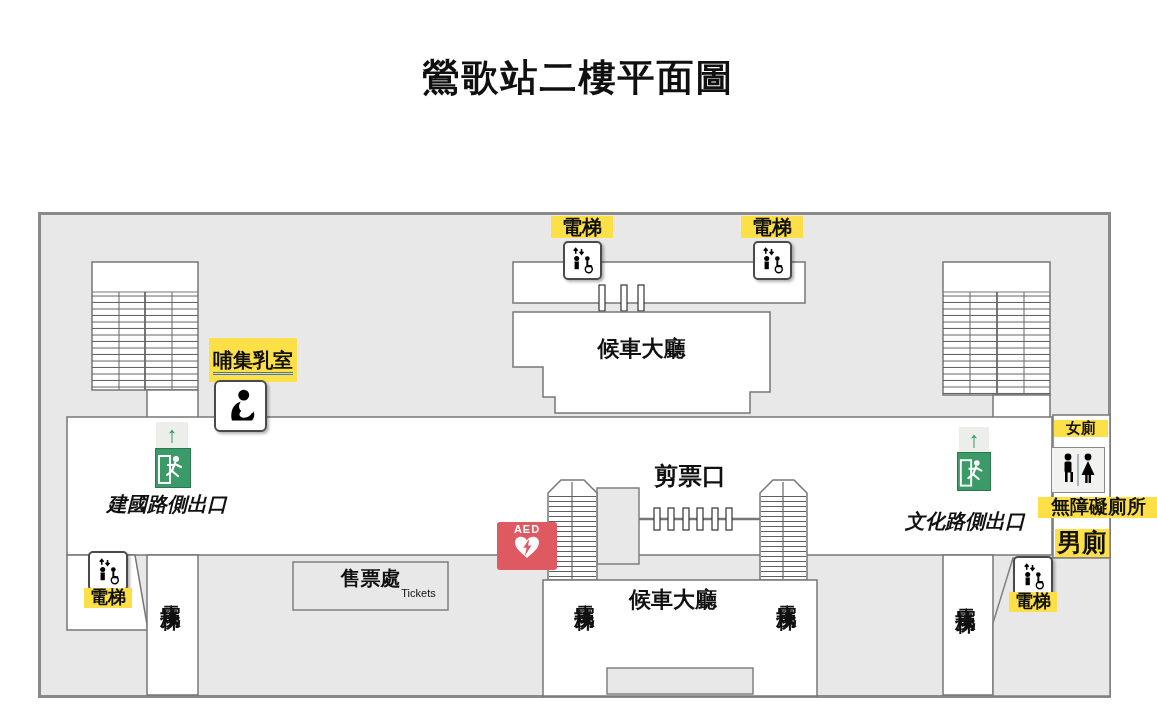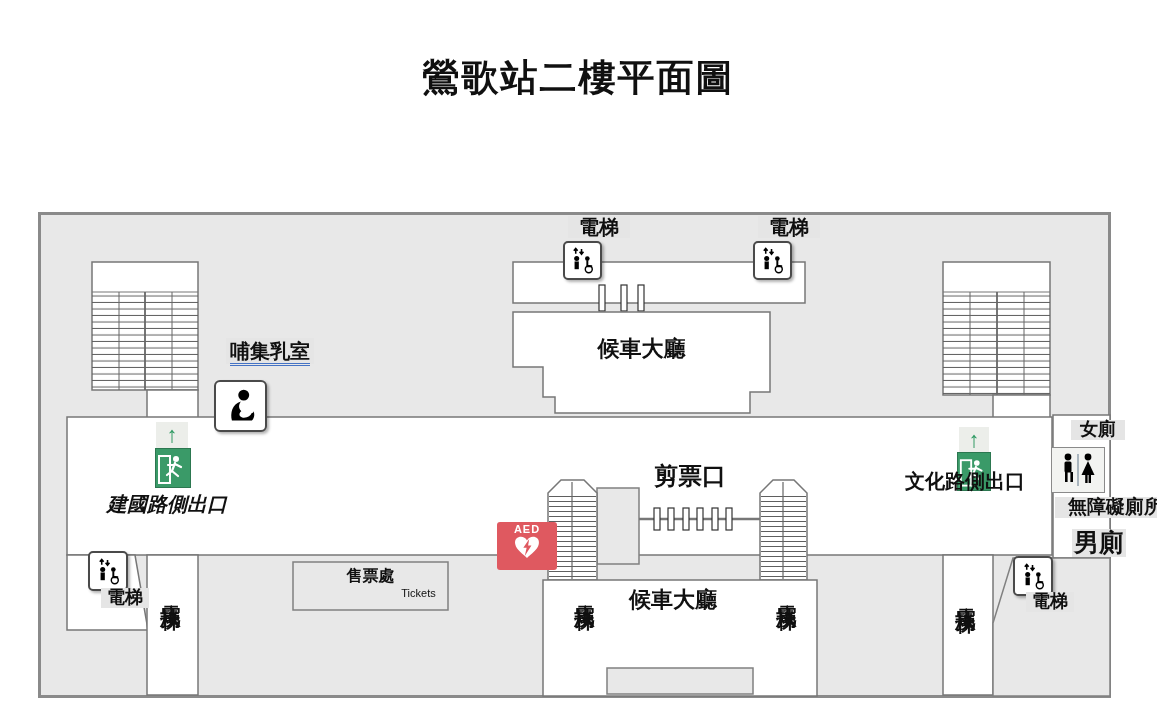--- a/index.html
+++ b/index.html
@@ -1,21 +1,21 @@
 <!DOCTYPE html>
 <html><head>
 <meta charset="utf-8">
 <style>
   html,body{margin:0;padding:0;background:#fff;}
   #stage{position:relative;width:1157px;height:714px;background:#fff;overflow:hidden;
          font-family:"Liberation Sans",sans-serif;color:#111;}
   .abs{position:absolute;}
   .lbl{position:absolute;font-weight:600;color:#101010;line-height:1.1;white-space:nowrap;}
   .ctr{text-align:center;}
-  .wbg{background:#e5e5e5;padding:0 2px;margin-left:17px;}
+  .wbg{background:#fde047;padding:0 2px;}
   .vtext{writing-mode:vertical-rl;text-orientation:upright;letter-spacing:3px;}
   .iconbox{position:absolute;background:#fff;border:2px solid #4a4a4a;border-radius:5px;
            box-shadow:2px 2px 3px rgba(0,0,0,.3);display:flex;align-items:center;justify-content:center;}
   .toiletbox{position:absolute;background:#f2f3f1;border:1.5px solid #8a8a8a;
              display:flex;align-items:center;justify-content:center;}
   .arrowbox{position:absolute;background:#eceeea;display:flex;align-items:center;justify-content:center;
             font-weight:bold;font-size:22px;color:#2f9a63;}
   .exitsign{position:absolute;background:#3a9a68;border:1px solid #2c7750;display:block;}
   .aedbox{position:absolute;background:#df5960;border-radius:3px;text-align:center;}
   .aedbox .aedtxt{color:#fff;font-size:11px;font-weight:bold;letter-spacing:1px;margin-top:1px;}
@@ -168,21 +168,21 @@
   <div class="arrowbox" style="left:959px;top:427px;width:30px;height:25px;">
     <span>↑</span>
   </div>
   <svg class="exitsign" style="left:957px;top:452px;" width="32" height="37" viewBox="0 0 34 38">
     <rect x="0" y="0" width="34" height="38" fill="#3a9a68"></rect>
     <rect x="3" y="7" width="11" height="27" fill="none" stroke="#fff" stroke-width="2"></rect>
     <circle cx="20" cy="10" r="3" fill="#fff"></circle>
     <path d="M19 14 L16 22 M16 22 L22 27 M16 22 L11 26 M19 15 L25 18 M18 16 L12 16" stroke="#fff" stroke-width="2.2" fill="none" stroke-linecap="round"></path>
   </svg>
 
-  <div class="lbl wbg" style="left:209px;top:338px;font-size:20px;padding:2px 4px;">
+  <div class="lbl wbg" style="left:209px;top:338px;font-size:20px;padding:11px 4px;">
     <span class="nurselink">哺集乳室</span>
   </div>
   <div class="iconbox" style="left:214px;top:380px;width:49px;height:48px;border-radius:6px;">
     <svg width="40" height="40" viewBox="0 0 44 44">
       <circle cx="25" cy="10" r="6" fill="#000"></circle>
       <path d="M22 17 C12 20 10 30 12 38 L34 38 C38 34 37 28 34 25 C30 30 24 30 21 26 C19 23 20 19 22 17 Z" fill="#000"></path>
       <ellipse cx="27" cy="30" rx="7" ry="4.5" transform="rotate(-18 27 30)" fill="#fff"></ellipse>
       <circle cx="33" cy="26.5" r="3.4" fill="#fff"></circle>
     </svg>
   </div>
@@ -210,32 +210,32 @@
   </div>
 
   <div class="lbl wbg ctr" style="left:551px;top:216px;width:58px;font-size:20px;">電梯</div>
   <div class="lbl wbg ctr" style="left:741px;top:216px;width:58px;font-size:20px;">電梯</div>
 
   <div class="lbl ctr" style="left:513px;top:337px;width:257px;font-size:22px;">候車大廳</div>
 
   <div class="lbl ctr" style="left:590px;top:463px;width:200px;font-size:24px;">剪票口</div>
 
   <div class="lbl ctr" style="left:52px;top:493px;width:230px;font-size:20px;font-style:italic;">建國路側出口</div>
-  <div class="lbl ctr" style="left:850px;top:470px;width:230px;font-size:20px;">文化路側出口</div>
-
-  <div class="lbl ctr" style="left:293px;top:567px;width:155px;font-size:16px;">售票處</div>
+  <div class="lbl ctr" style="left:850px;top:510px;width:230px;font-size:20px;font-style:italic;">文化路側出口</div>
+
+  <div class="lbl ctr" style="left:293px;top:567px;width:155px;font-size:20px;">售票處</div>
   <div class="lbl ctr" style="left:293px;top:587px;width:155px;font-size:11px;font-weight:400;padding-left:48px;">Tickets</div>
 
   <div class="lbl ctr" style="left:598px;top:588px;width:150px;font-size:22px;">候車大廳</div>
 
   <div class="lbl wbg ctr" style="left:84px;top:588px;width:44px;font-size:18px;">電梯</div>
   <div class="lbl wbg ctr" style="left:1009px;top:592px;width:44px;font-size:18px;">電梯</div>
 
   <div class="lbl vtext" style="left:160px;top:589px;font-size:20px;">電扶梯↓</div>
   <div class="lbl vtext" style="left:574px;top:589px;font-size:20px;">電扶梯↓</div>
   <div class="lbl vtext" style="left:776px;top:589px;font-size:20px;">電扶梯↓</div>
   <div class="lbl vtext" style="left:955px;top:592px;font-size:20px;">電扶梯↓</div>
 
-  <div class="lbl wbg ctr" style="left:1054px;top:420px;width:50px;font-size:18px;">女廁</div>
+  <div class="lbl wbg ctr" style="left:1054px;top:420px;width:50px;font-size:15px;">女廁</div>
   <div class="lbl wbg ctr" style="left:1038px;top:497px;width:117px;font-size:19px;">無障礙廁所</div>
   <div class="lbl wbg ctr" style="left:1055px;top:529px;width:50px;font-size:25px;">男廁</div>
 
 </div>
 
 </body></html>

